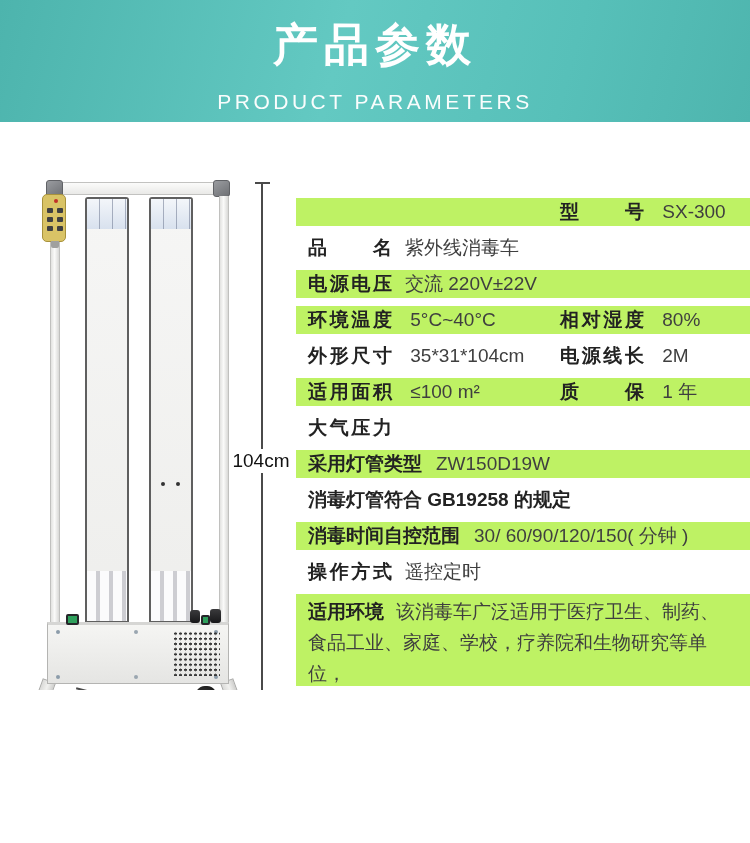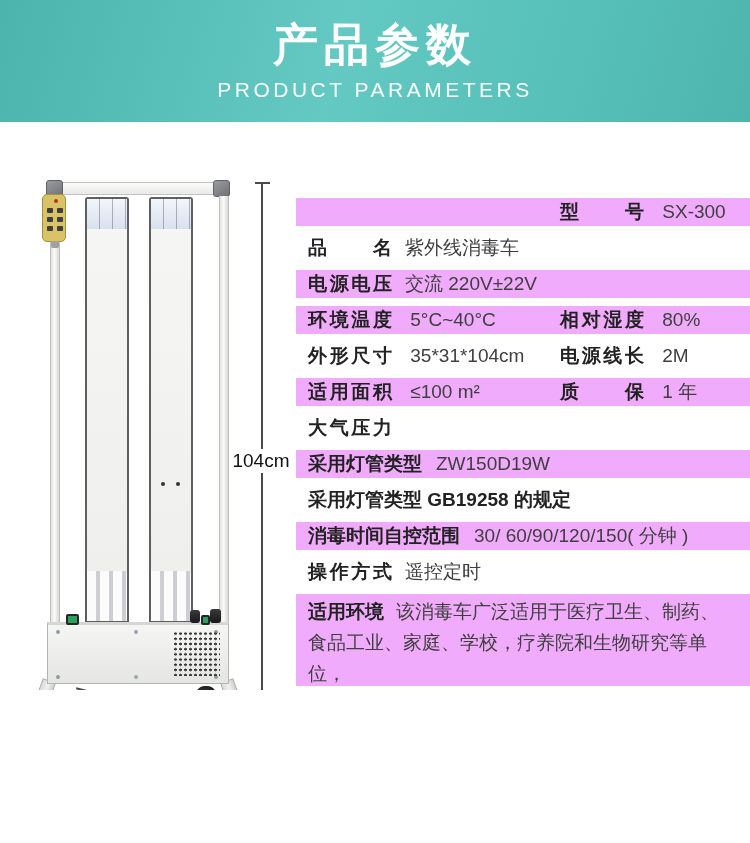--- a/index.html
+++ b/index.html
@@ -5,21 +5,21 @@
   html,body { margin:0; padding:0; background:#ffffff; }
   .page { position:relative; width:750px; height:690px; overflow:hidden; background:#fff;
           font-family:"Liberation Sans","DejaVu Sans",sans-serif; }
 
   
   .banner { position:absolute; left:0; top:0; width:750px; height:122px;
             background:linear-gradient(105deg,#4db4ad 0%,#63c9c2 45%,#57c0b9 75%,#4eb5ae 100%);
             text-align:center; color:#ffffff; }
   .banner h1 { margin:0; padding-top:21px; font-size:45px; line-height:48px;
                font-weight:600; letter-spacing:6px; }
-  .banner .sub { margin-top:9px; font-size:21px; letter-spacing:3.5px; font-weight:400; opacity:.97; }
+  .banner .sub { margin-top:21px; font-size:21px; letter-spacing:3.5px; font-weight:400; opacity:.97; }
 
   
   .figure { position:absolute; left:0; top:160px; width:296px; height:683px; }
   .figure * { position:absolute; box-sizing:border-box; }
 
   .crossbar { left:46px; top:22px; width:184px; height:13px;
               background:linear-gradient(#fbfbfa,#e9e9e7); border:1px solid #c2c2c0; }
   .cap { width:17px; height:17px; top:20px; border-radius:3px;
          background:linear-gradient(145deg,#9a9ca0,#6e7074); border:1px solid #606266; }
   .cap.l { left:46px; } .cap.r { left:213px; }
@@ -93,21 +93,21 @@
   .d35-tl { left:46px; top:618px; width:2px; height:15px; }
   .d35-sl { left:47px; top:625px; width:64px; height:2px; }
   .d35-lab { left:111px; top:614px; width:54px; font-size:20px; }
   .d35-sr { left:165px; top:625px; width:65px; height:2px; }
   .d35-tr { left:229px; top:618px; width:2px; height:15px; }
 
   
   .specs { position:absolute; left:296px; top:194px; width:454px; color:#3f3f3f; }
   .s-row { display:flex; align-items:center; height:36px; padding-left:12px;
            box-sizing:border-box; font-size:19px; white-space:nowrap; }
-  .s-row.gray { background:#f0abfc; border-top:4px solid #fff; border-bottom:4px solid #fff;
+  .s-row.gray { background:#bef264; border-top:4px solid #fff; border-bottom:4px solid #fff;
                 background-clip:padding-box; }
   .cell-l { width:252px; } .cell-r { flex:1; }
   .lbl { display:inline-block; width:84px; margin-right:13px; font-weight:bold; color:#222;
          text-align:justify; text-align-last:justify; }
   .albl { font-weight:bold; color:#222; margin-right:14px; }
   .btext { font-weight:bold; color:#222; }
   .env-row { display:block; height:100px; padding:2px 24px 0 12px; white-space:normal;
              line-height:31px; font-size:19px; }
   .env-row .line { display:block; }
   .env-row .albl { margin-right:12px; }
@@ -250,21 +250,21 @@
     <div class="s-row">
       <span class="lbl">大气压力</span>
     </div>
 
     <div class="s-row gray">
       <span class="albl">采用灯管类型</span>
       <span class="val">ZW150D19W</span>
     </div>
 
     <div class="s-row">
-      <span class="btext">采用灯管类型 GB19258 的规定</span>
+      <span class="btext">消毒灯管符合 GB19258 的规定</span>
     </div>
 
     <div class="s-row gray">
       <span class="albl">消毒时间自控范围</span>
       <span class="val">30/ 60/90/120/150( 分钟 )</span>
     </div>
 
     <div class="s-row">
       <span class="lbl">操作方式</span>
       <span class="val">遥控定时</span>

